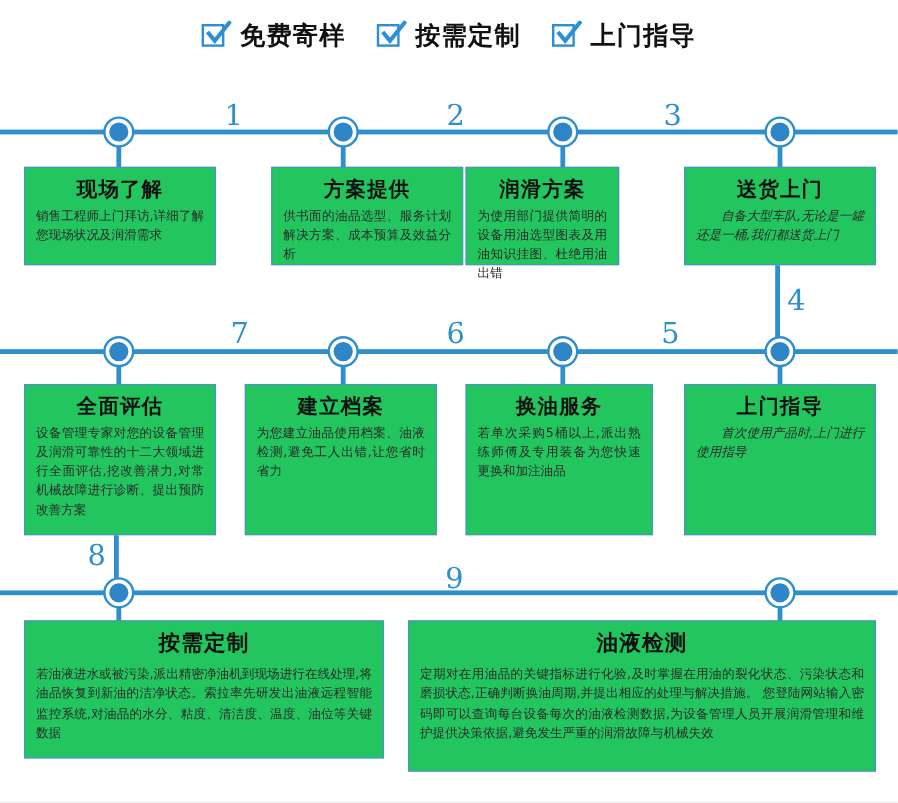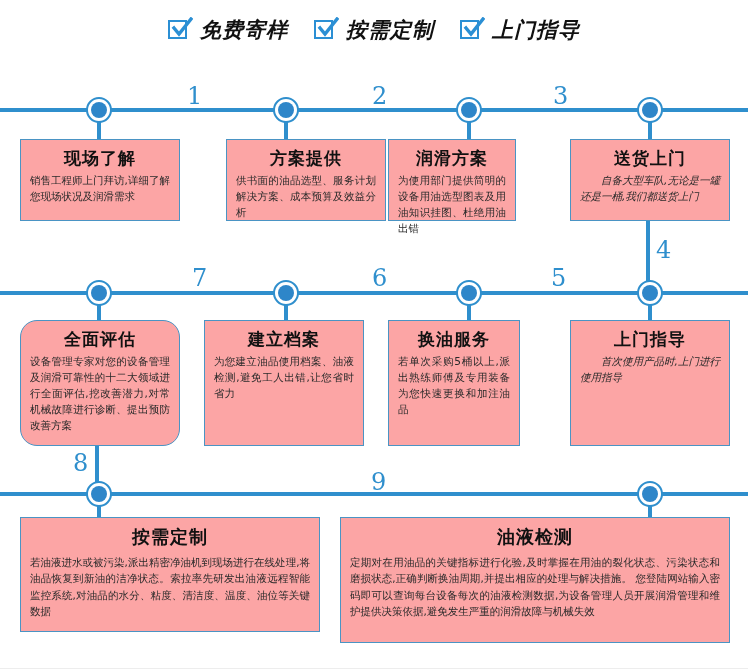--- a/index.html
+++ b/index.html
@@ -9,21 +9,21 @@
     font-family:"DejaVu Sans","Liberation Sans",sans-serif;
     color:#1a1a1a;
     overflow:hidden;
     position:relative;
   }
   .canvas{position:relative;width:748px;height:669px;}
 
   
   .header{
     position:absolute;left:0;top:0;width:748px;height:60px;
-    display:flex;align-items:center;justify-content:center;gap:26px;font-style:italic;
+    display:flex;align-items:center;justify-content:center;gap:26px;
   }
   .hitem{display:flex;align-items:center;gap:9px;}
   .chk{width:23px;height:23px;position:relative;flex:none;}
   .chk .box{
     position:absolute;left:0;top:1px;width:19px;height:19px;
     border:2px solid #2b8fd4;box-sizing:border-box;background:#fff;
   }
   .chk .tick{
     position:absolute;left:2px;top:-2px;width:23px;height:23px;
   }
@@ -48,21 +48,21 @@
 
   .num{
     position:absolute;font-size:24px;color:#2f8fcd;
     font-family:"DejaVu Serif","Liberation Serif",serif;
     line-height:1;z-index:4;
   }
 
   
   .card{
     position:absolute;box-sizing:border-box;
-    border:1.5px solid #4a94c4;background:#fca5a5;
+    border:1.5px solid #4a94c4;background:#22c55e;
     padding:8px 9px 6px 9px;z-index:2;
   }
   .card .title{
     text-align:center;font-size:17px;font-weight:bold;color:#111;
     line-height:1.25;margin-bottom:4px;letter-spacing:1px;
   }
   .card .body{
     font-size:10.5px;line-height:1.52;color:#2a2a2a;text-align:justify;
   }
   .card .body.indent{text-indent:2em;font-style:italic;}
@@ -149,29 +149,29 @@
   <div class="node" style="left:637px;top:280px;"></div>
   <div class="num" style="left:192px;top:266px;">7</div>
   <div class="num" style="left:372px;top:266px;">6</div>
   <div class="num" style="left:551px;top:266px;">5</div>
 
   <div class="vline" style="left:97px;top:293px;height:28px;"></div>
   <div class="vline" style="left:284px;top:293px;height:28px;"></div>
   <div class="vline" style="left:467px;top:293px;height:28px;"></div>
   <div class="vline" style="left:648px;top:293px;height:28px;"></div>
 
-  <div class="card" style="left:20px;top:320px;width:160px;height:126px;border-radius:17px;">
+  <div class="card" style="left:20px;top:320px;width:160px;height:126px;">
     <div class="title">全面评估</div>
     <div class="body">设备管理专家对您的设备管理及润滑可靠性的十二大领域进行全面评估,挖改善潜力,对常机械故障进行诊断、提出预防改善方案</div>
   </div>
   <div class="card" style="left:204px;top:320px;width:160px;height:126px;">
     <div class="title">建立档案</div>
     <div class="body">为您建立油品使用档案、油液检测,避免工人出错,让您省时省力</div>
   </div>
-  <div class="card" style="left:388px;top:320px;width:132px;height:126px;">
+  <div class="card" style="left:388px;top:320px;width:156px;height:126px;">
     <div class="title">换油服务</div>
     <div class="body">若单次采购5桶以上,派出熟练师傅及专用装备为您快速更换和加注油品</div>
   </div>
   <div class="card" style="left:570px;top:320px;width:160px;height:126px;">
     <div class="title">上门指导</div>
     <div class="body indent">首次使用产品时,上门进行使用指导</div>
   </div>
 
   <div class="vline" style="left:95px;top:446px;height:48px;"></div>
   <div class="num" style="left:73px;top:451px;">8</div>

